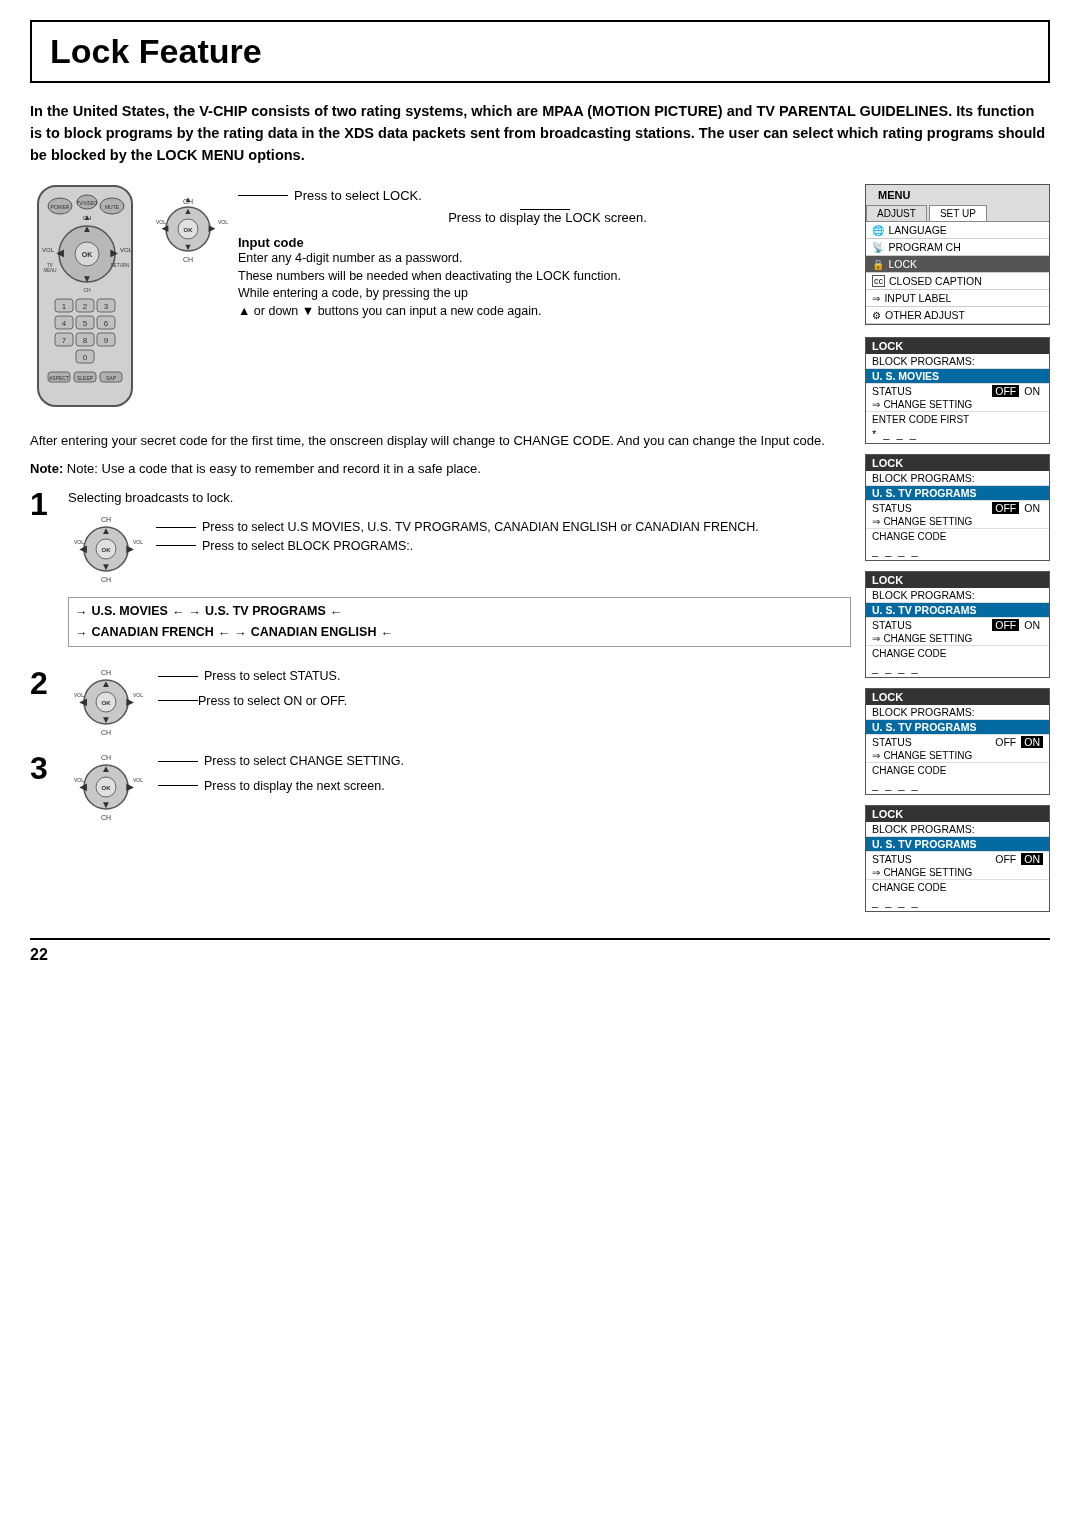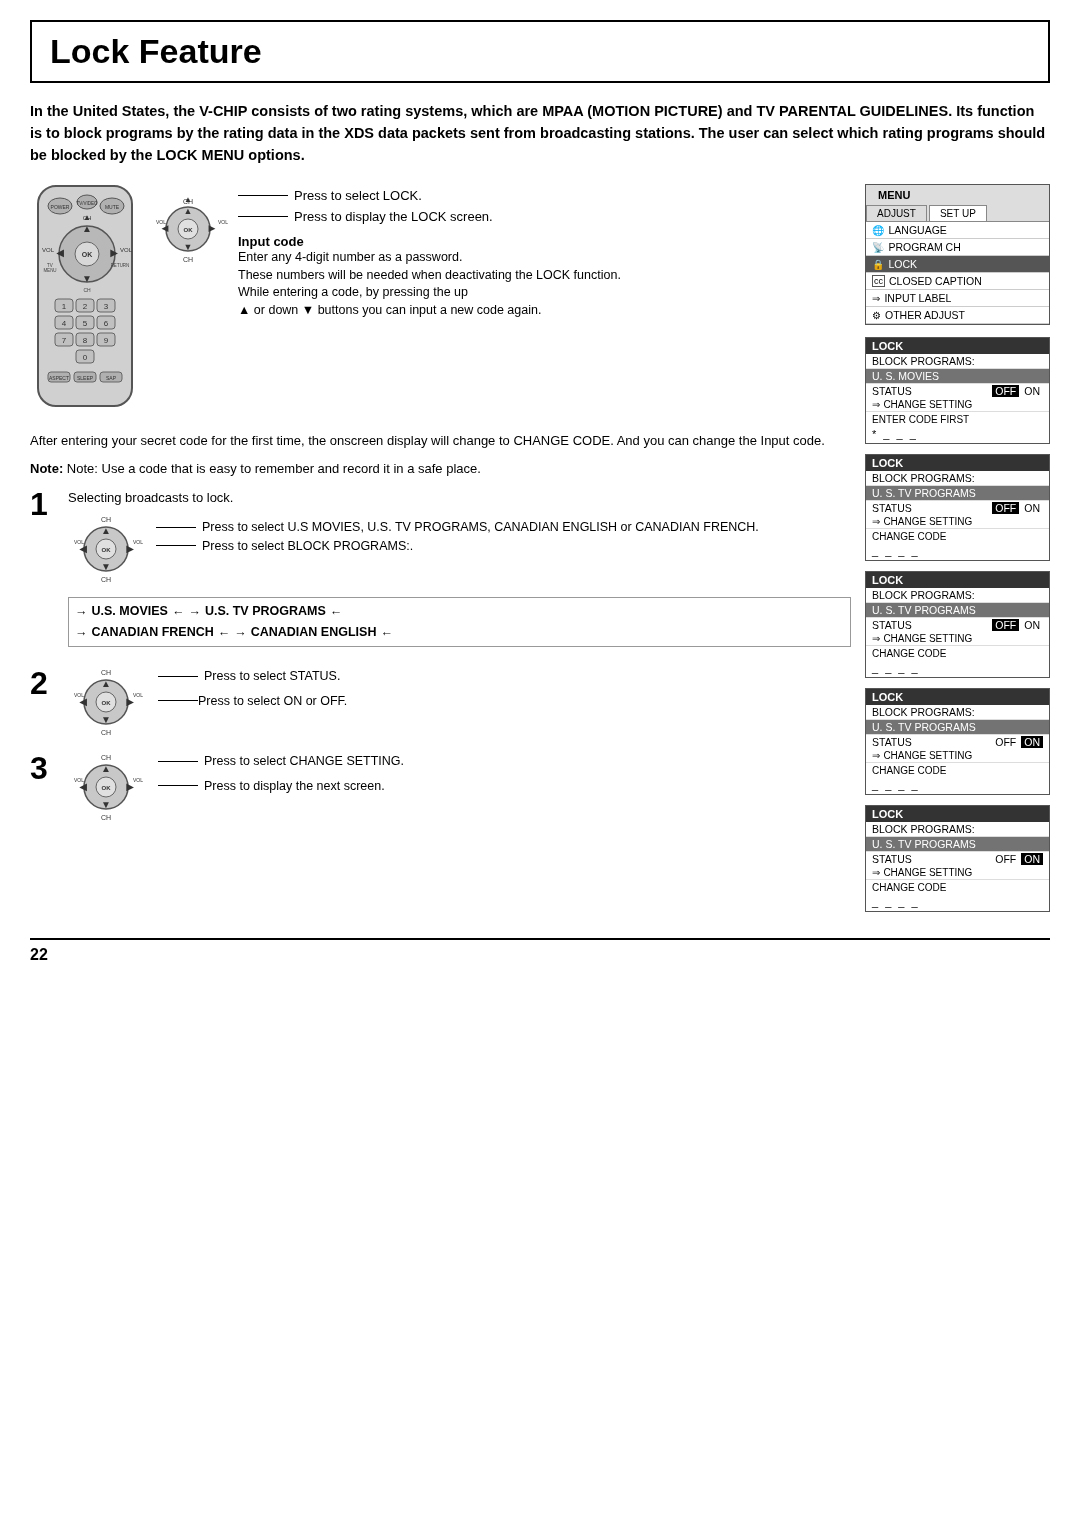--- a/index.html
+++ b/index.html
@@ -154,22 +154,23 @@
       padding: 2px 6px;
       font-weight: bold;
       font-size: 11px;
     }
     .lock-screen .lock-row {
       padding: 1px 6px;
       font-size: 10.5px;
       border-bottom: 1px solid #ddd;
     }
     .lock-screen .lock-row.highlight {
-      background: #737373;
+      background: #0369a1;
       color: #fff;
+      font-weight: bold;
     }
     .lock-screen .status-row {
       display: flex;
       justify-content: space-between;
       align-items: center;
       padding: 1px 6px;
       font-size: 10.5px;
     }
     .lock-screen .status-row .off-on {
       display: flex;
@@ -295,21 +296,21 @@
               <text x="38" y="20" text-anchor="middle" font-size="9" fill="#333">▲</text>
               <text x="38" y="56" text-anchor="middle" font-size="9" fill="#333">▼</text>
               <text x="38" y="68" text-anchor="middle" font-size="7" fill="#333">CH</text>
             </svg>
           </div>
           <div style="flex:1; padding-top:4px;">
             <div style="display:flex; align-items:center; margin-bottom:6px;">
               <div style="width:50px; height:1px; background:#000;"></div>
               <span style="font-size:13px; margin-left:6px;">Press to select LOCK.</span>
             </div>
-            <div style="display:flex; align-items:center; margin-bottom:10px;">
+            <div style="display:flex; align-items:center; margin-bottom:10px;flex-direction:column;">
               <div style="width:50px; height:1px; background:#000;"></div>
               <span style="font-size:13px; margin-left:6px;">
                 <span>Press to display the LOCK screen.</span>
               </span>
             </div>
             <div>
               <div class="input-code-label" style="font-weight:bold; font-size:13px;">Input code</div>
               <div style="font-size:12.5px; line-height:1.4;">Enter any 4-digit number as a password.</div>
               <div style="font-size:12.5px; line-height:1.4;">These numbers will be needed when deactivating the LOCK function.</div>
               <div style="font-size:12.5px; line-height:1.4;">While entering a code, by pressing the up</div>

